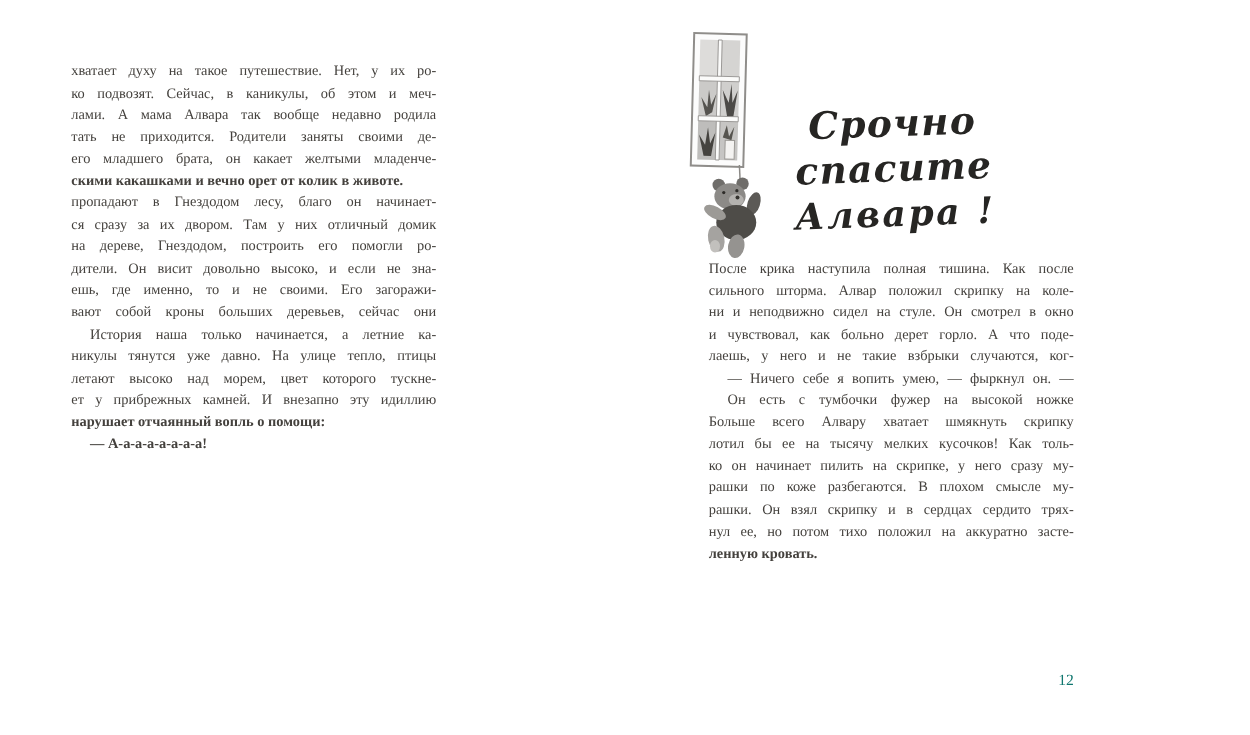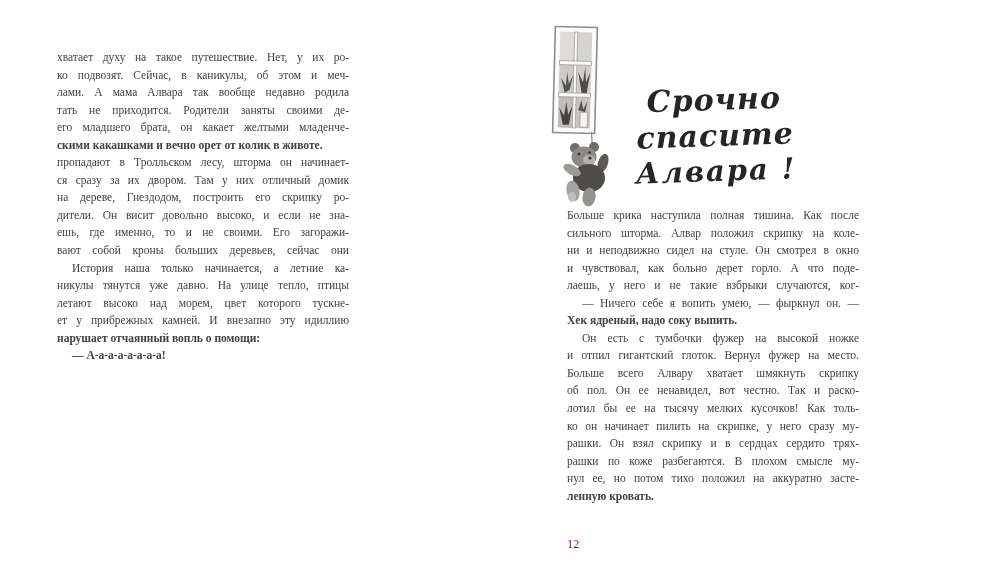--- a/index.html
+++ b/index.html
@@ -25,40 +25,40 @@
     position:absolute; left:600px; top:82px; width:230px;
     text-align:center; transform:rotate(-2deg);
     color:#262523; font-style:italic; font-weight:bold;
     font-family:"DejaVu Serif","Liberation Serif",serif;
   }
   .chapter-title .t1 { font-size:30px; line-height:36px; letter-spacing:1px; }
   .chapter-title .t2 { font-size:29px; line-height:34px; letter-spacing:2px; }
 
   .page-number {
     position:absolute; left:567px; top:537px; width:292px;
-    text-align:left; font-size:12.5px; color:#701a75;
+    text-align:right; font-size:12.5px; color:#0f766e;
   }
 
   .illustration { position:absolute; left:545px; top:20px; }
 </style>
 </head>
 <body>
 
 <div class="canvas">
 
   <div id="left-text" class="text-block">
       <div class="line">хватает духу на такое путешествие. Нет, у их ро-</div>
       <div class="line">ко подвозят. Сейчас, в каникулы, об этом и меч-</div>
       <div class="line">лами. А мама Алвара так вообще недавно родила</div>
       <div class="line">тать не приходится. Родители заняты своими де-</div>
       <div class="line">его младшего брата, он какает желтыми младенче-</div>
       <div class="line end">скими какашками и вечно орет от колик в животе.</div>
-      <div class="line">пропадают в Тролльском лесу, шторма он начинает-</div>
+      <div class="line">пропадают в Гнездодом лесу, благо он начинает-</div>
       <div class="line">ся сразу за их двором. Там у них отличный домик</div>
-      <div class="line">на дереве, Гнездодом, построить его скрипку ро-</div>
+      <div class="line">на дереве, Гнездодом, построить его помогли ро-</div>
       <div class="line">дители. Он висит довольно высоко, и если не зна-</div>
       <div class="line">ешь, где именно, то и не своими. Его загоражи-</div>
       <div class="line">вают собой кроны больших деревьев, сейчас они</div>
       <div class="line indent">История наша только начинается, а летние ка-</div>
       <div class="line">никулы тянутся уже давно. На улице тепло, птицы</div>
       <div class="line">летают высоко над морем, цвет которого тускне-</div>
       <div class="line">ет у прибрежных камней. И внезапно эту идиллию</div>
       <div class="line end">нарушает отчаянный вопль о помощи:</div>
       <div class="line indent end">— А-а-а-а-а-а-а-а!</div>
     </div>
@@ -105,34 +105,31 @@
       <ellipse cx="27" cy="177" rx="4" ry="5" fill="#c2c0bd"></ellipse>
     </g>
   </svg>
 
   <div class="chapter-title">
     <div class="t1">Срочно спасите</div>
     <div class="t2">Алвара !</div>
   </div>
 
   <div id="right-text" class="text-block">
-      <div class="line">Больше крика наступила полная тишина. Как после</div>
+      <div class="line">После крика наступила полная тишина. Как после</div>
       <div class="line">сильного шторма. Алвар положил скрипку на коле-</div>
       <div class="line">ни и неподвижно сидел на стуле. Он смотрел в окно</div>
       <div class="line">и чувствовал, как больно дерет горло. А что поде-</div>
       <div class="line">лаешь, у него и не такие взбрыки случаются, ког-</div>
       <div class="line indent">— Ничего себе я вопить умею, — фыркнул он. —</div>
-      <div class="line end">Хек ядреный, надо соку выпить.</div>
       <div class="line indent">Он есть с тумбочки фужер на высокой ножке</div>
-      <div class="line">и отпил гигантский глоток. Вернул фужер на место.</div>
       <div class="line">Больше всего Алвару хватает шмякнуть скрипку</div>
-      <div class="line">об пол. Он ее ненавидел, вот честно. Так и раско-</div>
       <div class="line">лотил бы ее на тысячу мелких кусочков! Как толь-</div>
       <div class="line">ко он начинает пилить на скрипке, у него сразу му-</div>
+      <div class="line">рашки по коже разбегаются. В плохом смысле му-</div>
       <div class="line">рашки. Он взял скрипку и в сердцах сердито трях-</div>
-      <div class="line">рашки по коже разбегаются. В плохом смысле му-</div>
       <div class="line">нул ее, но потом тихо положил на аккуратно засте-</div>
       <div class="line end">ленную кровать.</div>
     </div>
 
   <div class="page-number">12</div>
 
 </div>
 
 </body></html>

